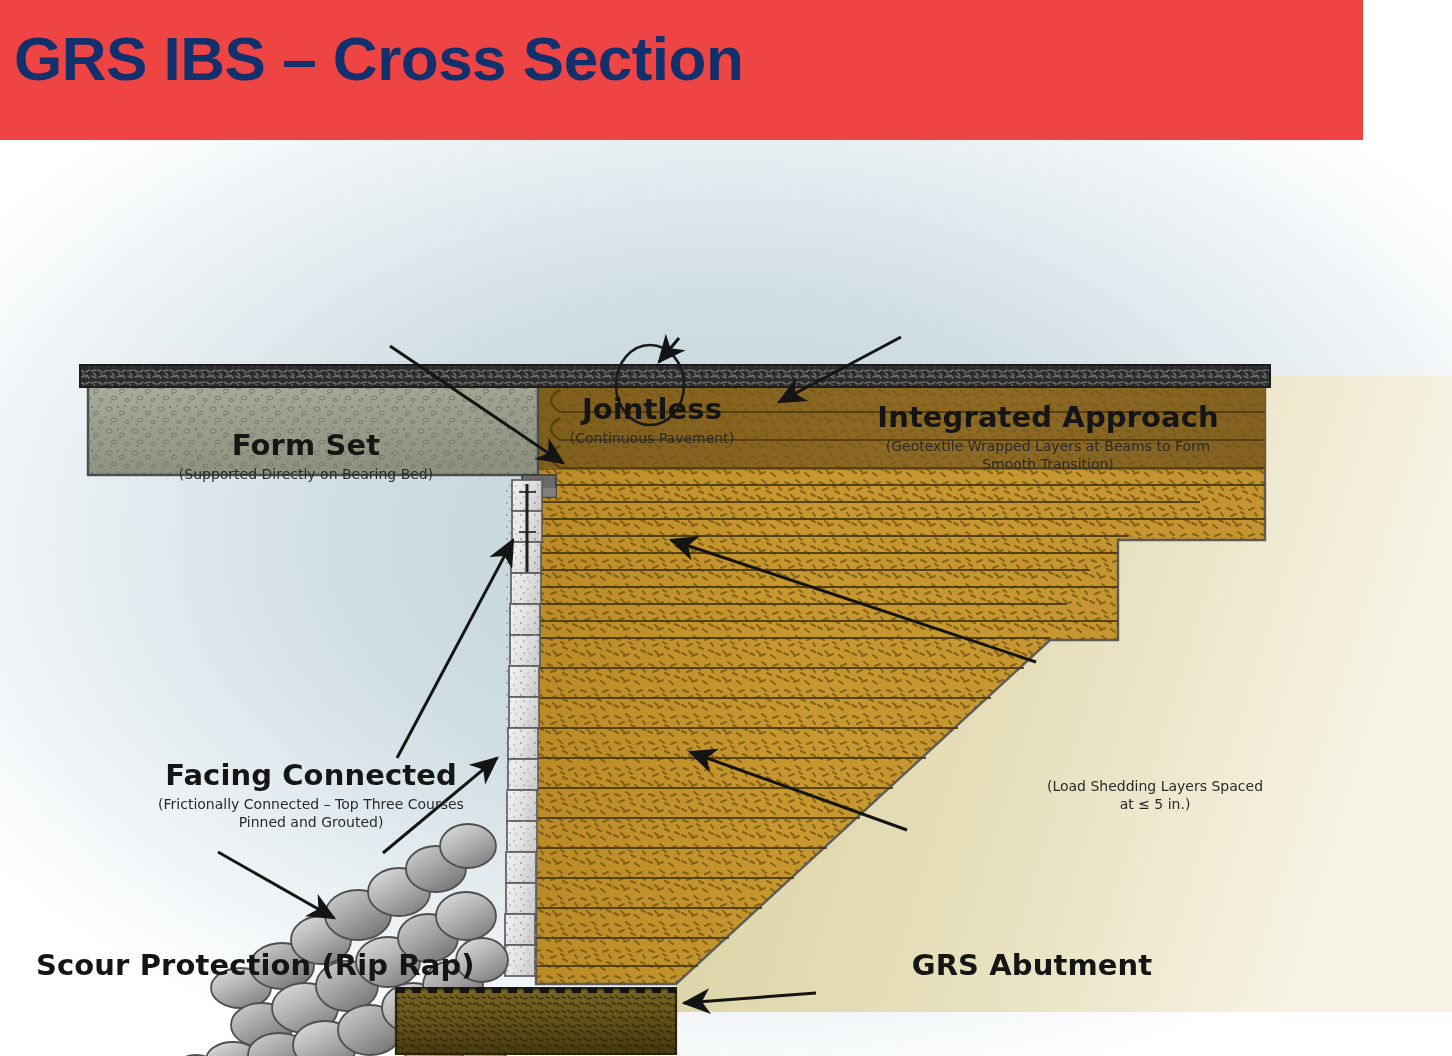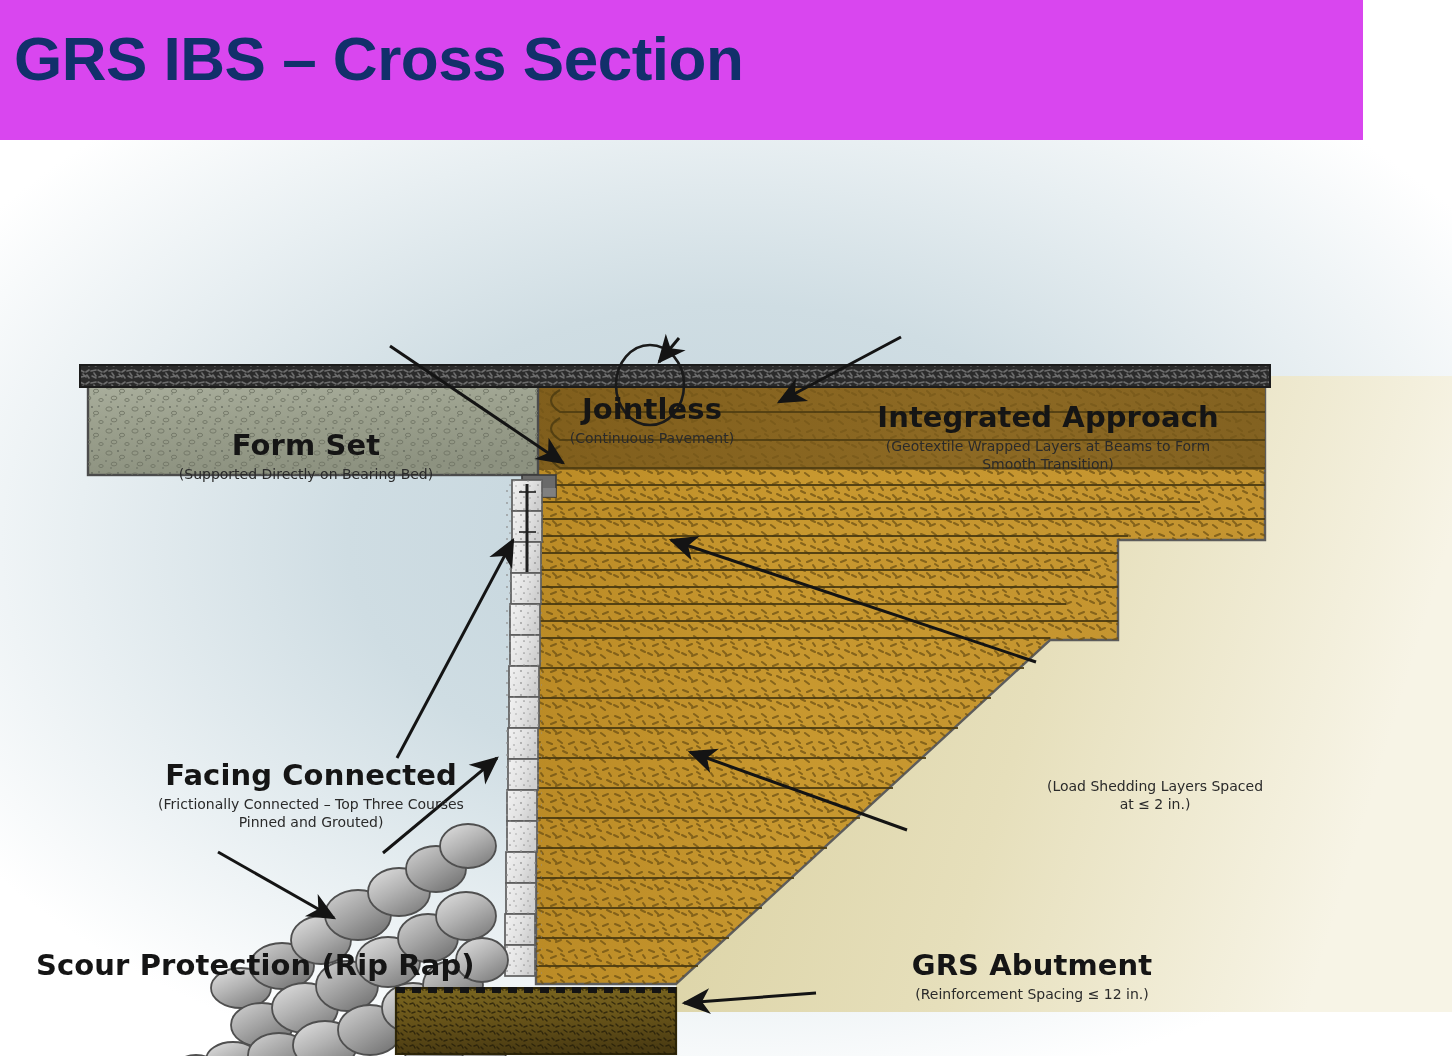--- a/index.html
+++ b/index.html
@@ -14,21 +14,21 @@
     overflow: hidden;
     font-family: "DejaVu Sans", sans-serif;
     position: relative;
   }
 
   #slide {
     position: absolute;
     left: 0; top: 0;
     width: 1363px;
     height: 1056px;
-    background: #d946ef;
+    background: #ef4444;
   }
 
   
   #title {
     position: absolute;
     left: 14px;
     top: 26px;
     font-family: "Liberation Sans", sans-serif;
     font-weight: bold;
     font-size: 62px;
@@ -368,22 +368,21 @@
     <div class="callout" id="cl-facing">
       <span class="ttl">Facing Connected</span>
       <span class="sub">(Frictionally Connected – Top Three Courses Pinned and Grouted)</span>
     </div>
 
     <div class="callout" id="cl-scour">
       <span class="ttl">Scour Protection (Rip Rap)</span>
     </div>
 
     <div class="callout" id="cl-bearingbed">
-      <span class="sub">(Load Shedding Layers Spaced at ≤ 2 in.)</span>
+      <span class="sub">(Load Shedding Layers Spaced at ≤ 5 in.)</span>
     </div>
 
     <div class="callout" id="cl-grsabutment">
       <span class="ttl">GRS Abutment</span>
-      <span class="sub">(Reinforcement Spacing ≤ 12 in.)</span>
     </div>
 
   </div>
 </div>
 
 </body></html>

